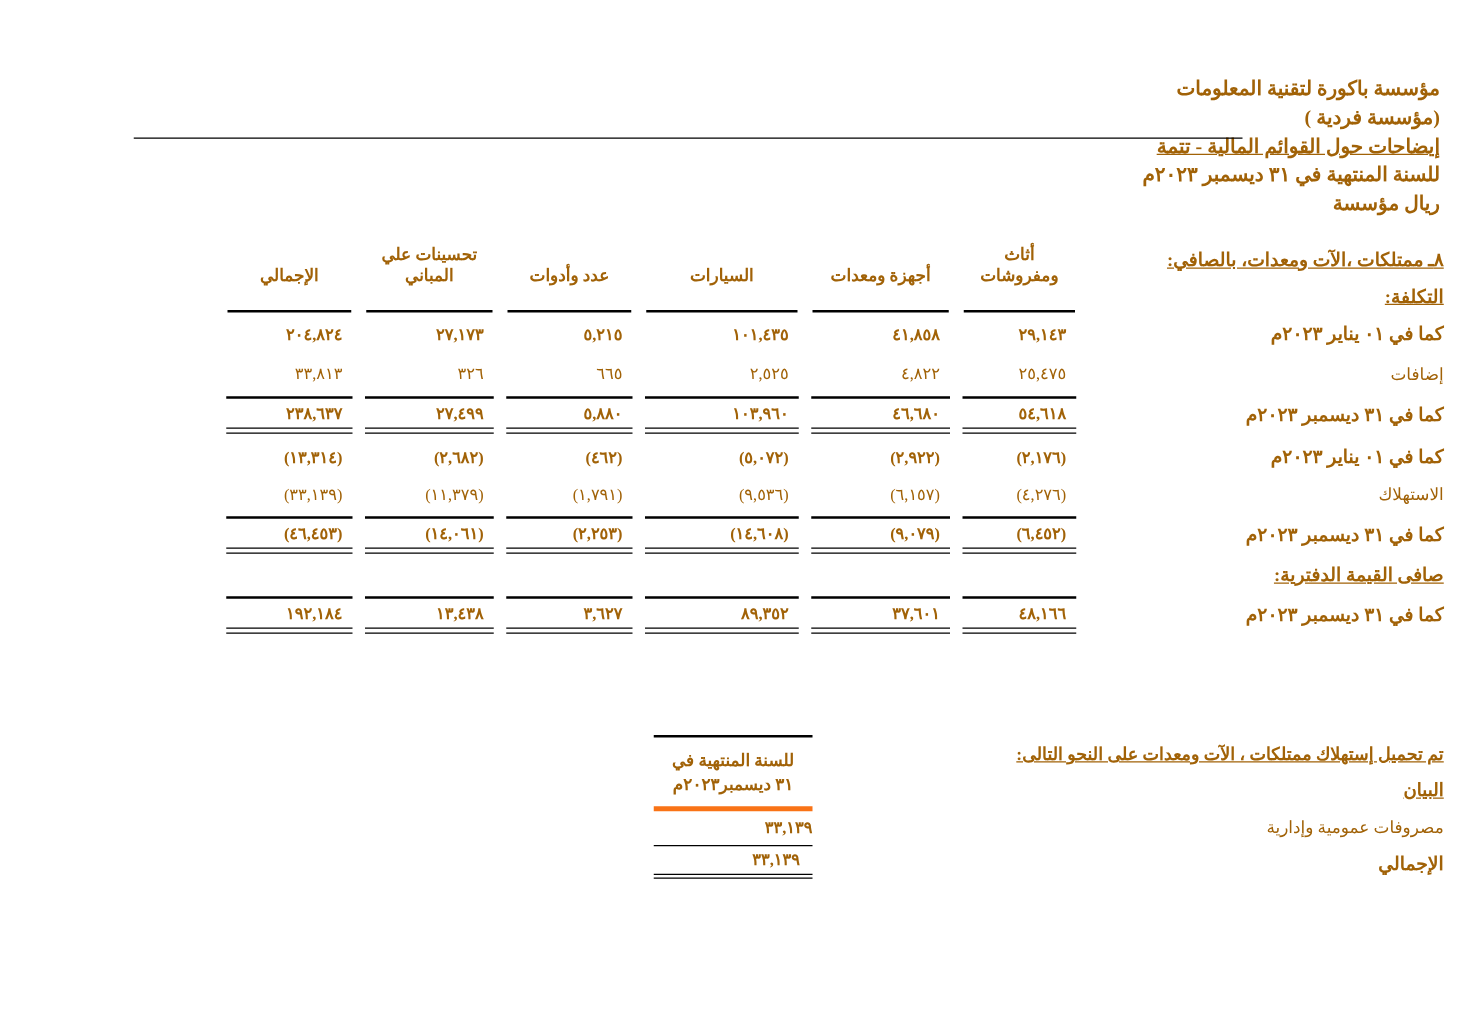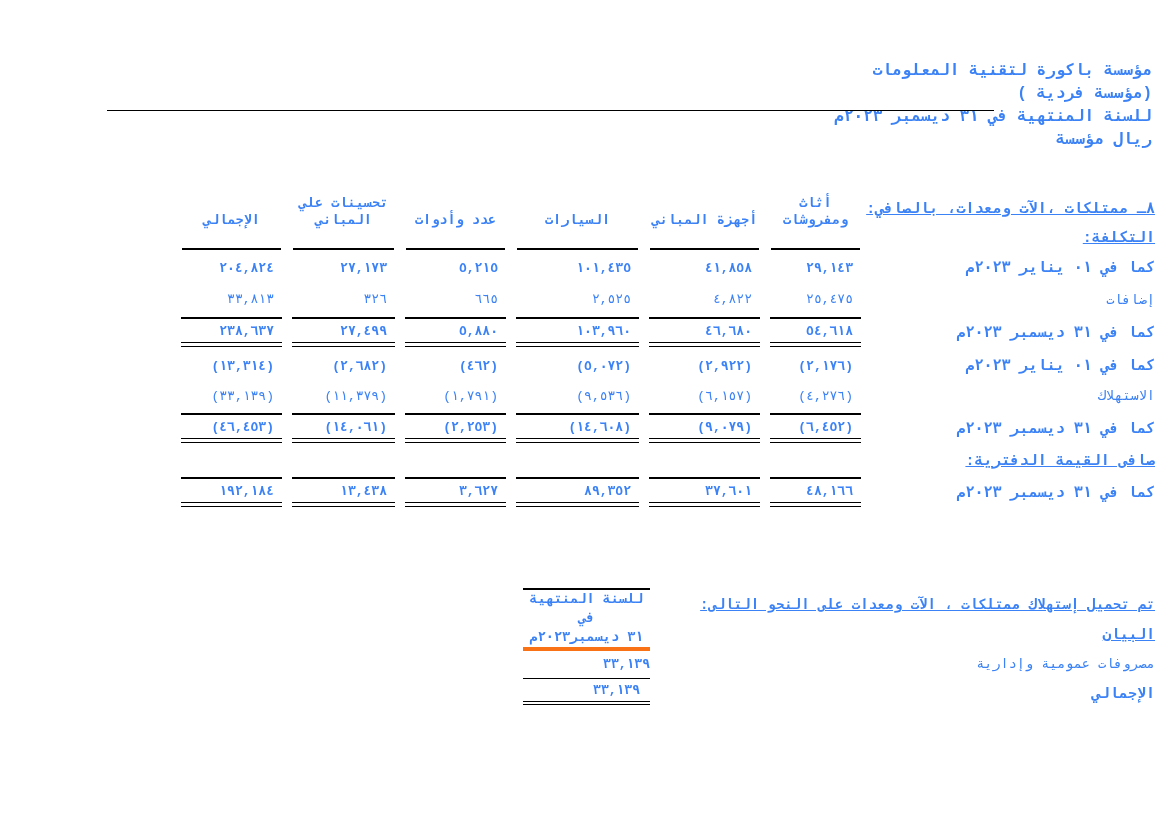--- a/index.html
+++ b/index.html
@@ -1,18 +1,18 @@
 <!DOCTYPE html>
 <html lang="ar"><head>
 <meta charset="utf-8">
 <style>
   html,body { margin:0; padding:0; background:#fff; }
   .page {
     position:relative; width:1170px; height:769px; background:#ffffff;
-    font-family:Liberation Mono, monospace; color:#3b82f6; overflow:hidden; direction:rtl;
+    font-family:Liberation Serif, serif; color:#a16207; overflow:hidden; direction:rtl;
   }
   .u { text-decoration:underline; }
 
   
   .hdr { position:absolute; top:60px; right:18px; text-align:right; font-weight:bold; font-size:16px; line-height:23px; white-space:nowrap; }
   .hdr .l2 { margin-left:66px;text-align:right; }
   .divider { position:absolute; top:110px; left:107px; width:887px; height:0; border-top:1.6px solid #000; }
 
   
   table.tmain { position:absolute; top:193px; right:15px; width:979px; border-collapse:collapse; table-layout:fixed; direction:rtl; }
@@ -51,20 +51,21 @@
   .pagenum  { position:absolute; top:803px; left:15px; width:979px; text-align:center; font-size:13px; direction:ltr; }
 </style>
 </head>
 <body>
 
 <div class="page">
 
   <div class="hdr">
     <div>مؤسسة باكورة  لتقنية المعلومات</div>
     <div class="l2">(مؤسسة فردية )</div>
+    <div class="u">إيضاحات حول القوائم المالية  - تتمة</div>
     <div>للسنة المنتهية في ٣١ ديسمبر ٢٠٢٣م</div>
     <div>ريال مؤسسة</div>
   </div>
   <div class="divider"></div>
 
   <table class="tmain">
     <colgroup>
       <col style="width:289px">
         <col style="width:101px">
         <col style="width:121px">
@@ -76,21 +77,21 @@
     <tbody>
         <tr style="height:58px">
       <td class="lhead">
         <div class="sec-title u">٨ـ ممتلكات ،الآت ومعدات، بالصافي:</div>
         <div class="cost-label u">التكلفة:</div>
       </td>
       <td class="hcell">
             <div class="hbox">أثاث ومفروشات</div>
           </td>
       <td class="hcell">
-            <div class="hbox">أجهزة المباني</div>
+            <div class="hbox">أجهزة ومعدات</div>
           </td>
       <td class="hcell">
             <div class="hbox">السيارات</div>
           </td>
       <td class="hcell">
             <div class="hbox">عدد وأدوات</div>
           </td>
       <td class="hcell">
             <div class="hbox">تحسينات علي المباني</div>
           </td>

